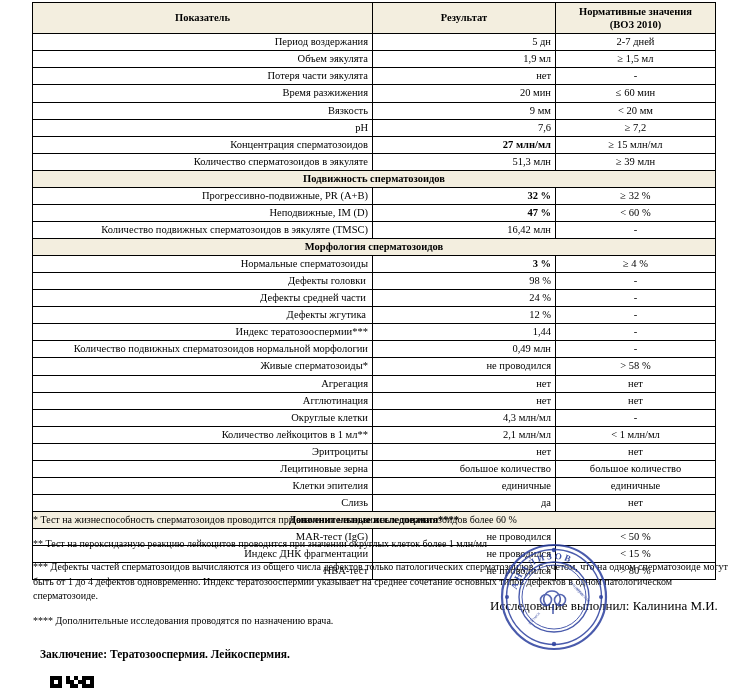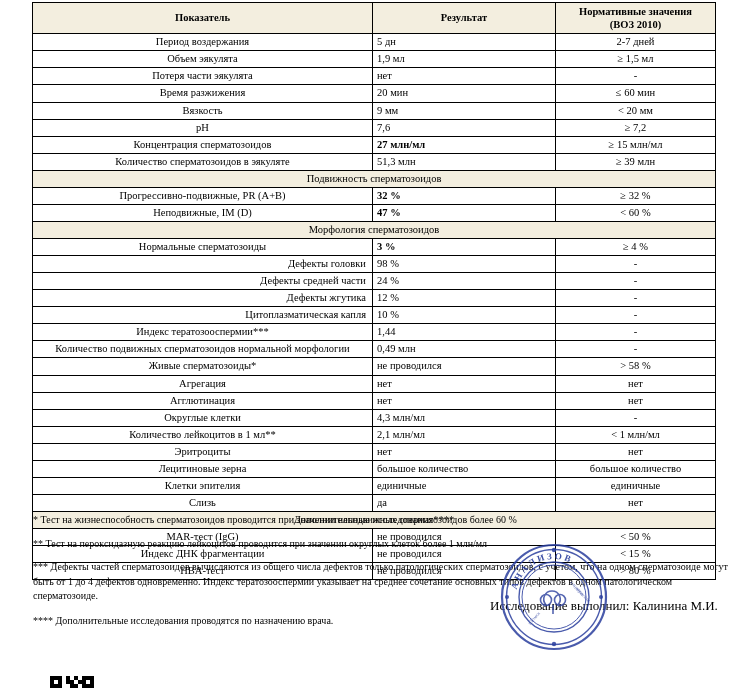--- a/index.html
+++ b/index.html
@@ -38,28 +38,28 @@
     text-align:center;
     font-weight:bold;
     font-size:11px;
     padding:3px 4px;
   }
   .hdr td.norm { line-height:1.25; }
 
   .section td {
     background:#f3eedf;
     text-align:center;
-    font-weight:normal;
+    font-weight:bold;
     font-size:11px;
     padding:2px 4px;
   }
 
-  td.name    { text-align:center; }
+  td.name    { text-align:right; }
   td.name.indent { text-align:right; padding-right:6px; }
-  td.res     { text-align:left; }
+  td.res     { text-align:right; }
   td.norm    { text-align:center;font-family:Liberation Serif, serif; }
   td.bold    { font-weight:bold; }
 
   .notes {
     position:absolute;
     left:33px; top:513px;
     width:700px;
     font-size:10px;
     line-height:1.45;
     font-family:"Liberation Serif", serif;
@@ -159,20 +159,25 @@
         <tr>
           <td class="name">Прогрессивно-подвижные, PR (A+B)</td>
           <td class="res bold">32 %</td>
           <td class="norm">≥ 32 %</td>
         </tr>
         <tr>
           <td class="name">Неподвижные, IM (D)</td>
           <td class="res bold">47 %</td>
           <td class="norm">&lt; 60 %</td>
         </tr>
+        <tr>
+          <td class="name">Количество подвижных сперматозоидов в эякуляте (TMSC)</td>
+          <td class="res">16,42  млн</td>
+          <td class="norm">-</td>
+        </tr>
         <tr class="section">
           <td colspan="3">Морфология сперматозоидов</td>
         </tr>
         <tr>
           <td class="name">Нормальные сперматозоиды</td>
           <td class="res bold">3 %</td>
           <td class="norm">≥ 4 %</td>
         </tr>
         <tr>
           <td class="name indent">Дефекты головки</td>
@@ -180,25 +185,20 @@
           <td class="norm">-</td>
         </tr>
         <tr>
           <td class="name indent">Дефекты средней части</td>
           <td class="res">24 %</td>
           <td class="norm">-</td>
         </tr>
         <tr>
           <td class="name indent">Дефекты жгутика</td>
           <td class="res">12 %</td>
-          <td class="norm">-</td>
-        </tr>
-        <tr>
-          <td class="name indent">Цитоплазматическая капля</td>
-          <td class="res">10 %</td>
           <td class="norm">-</td>
         </tr>
         <tr>
           <td class="name">Индекс тератозооспермии***</td>
           <td class="res">1,44</td>
           <td class="norm">-</td>
         </tr>
         <tr>
           <td class="name">Количество подвижных сперматозоидов нормальной морфологии</td>
           <td class="res">0,49 млн</td>
@@ -272,20 +272,21 @@
 
   <div class="notes">
     <p>* Тест на жизнеспособность сперматозоидов проводится при значении неподвижных сперматозоидов более 60 %</p>
     <p class="gap">** Тест на пероксидазную реакцию лейкоцитов проводится при значении округлых клеток более 1 млн/мл</p>
     <p class="gap">*** Дефекты частей сперматозоидов вычисляются из общего числа дефектов только патологических сперматозоидов, с учетом, что на одном сперматозоиде могут быть от 1 до 4 дефектов одновременно. Индекс тератозооспермии указывает на среднее сочетание основных типов дефектов в одном патологическом сперматозоиде.</p>
     <p class="last">**** Дополнительные исследования проводятся по назначению врача.</p>
   </div>
 
   <div class="signature">Исследование выполнил: Калинина М.И.</div>
 
+  <div class="conclusion">Заключение: Тератозооспермия. Лейкоспермия.</div>
 
   <svg class="stamp" viewBox="0 0 108 108">
     <g fill="none" stroke="#2b3f9e" stroke-width="2.2" opacity="0.85">
       <circle cx="54" cy="54" r="52"></circle>
       <circle cx="54" cy="54" r="47.5" stroke-width="1.4"></circle>
       <circle cx="54" cy="54" r="35" stroke-width="1.4"></circle>
       <circle cx="54" cy="54" r="32" stroke-width="1"></circle>
     </g>
     <g fill="#2b3f9e" opacity="0.85">
       <circle cx="54" cy="7" r="2.2"></circle>

